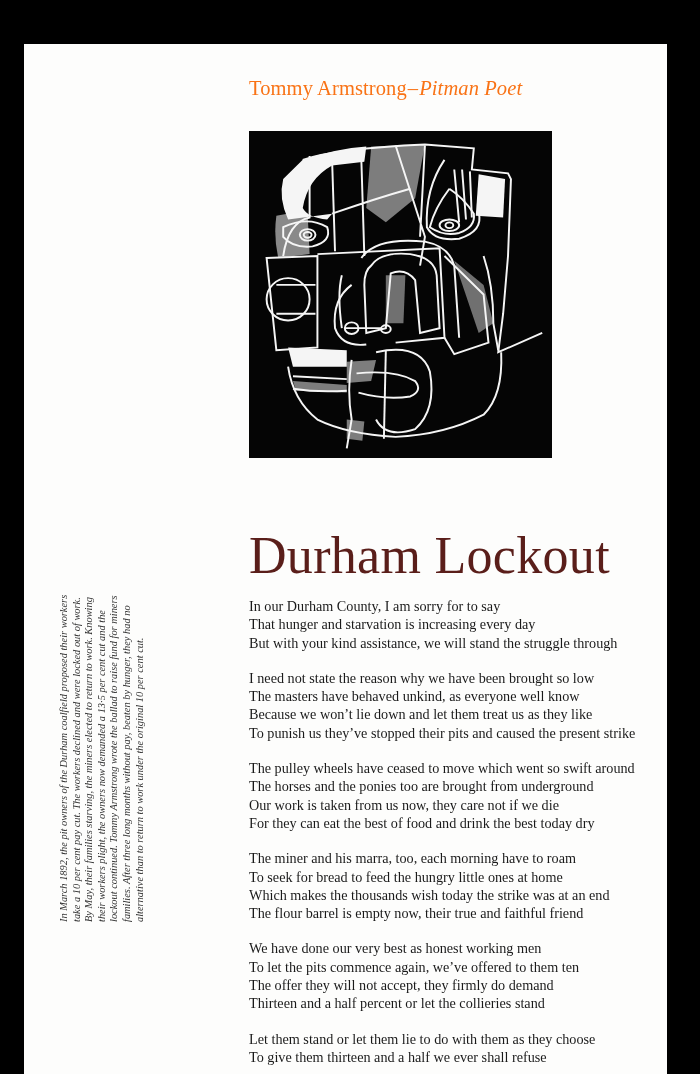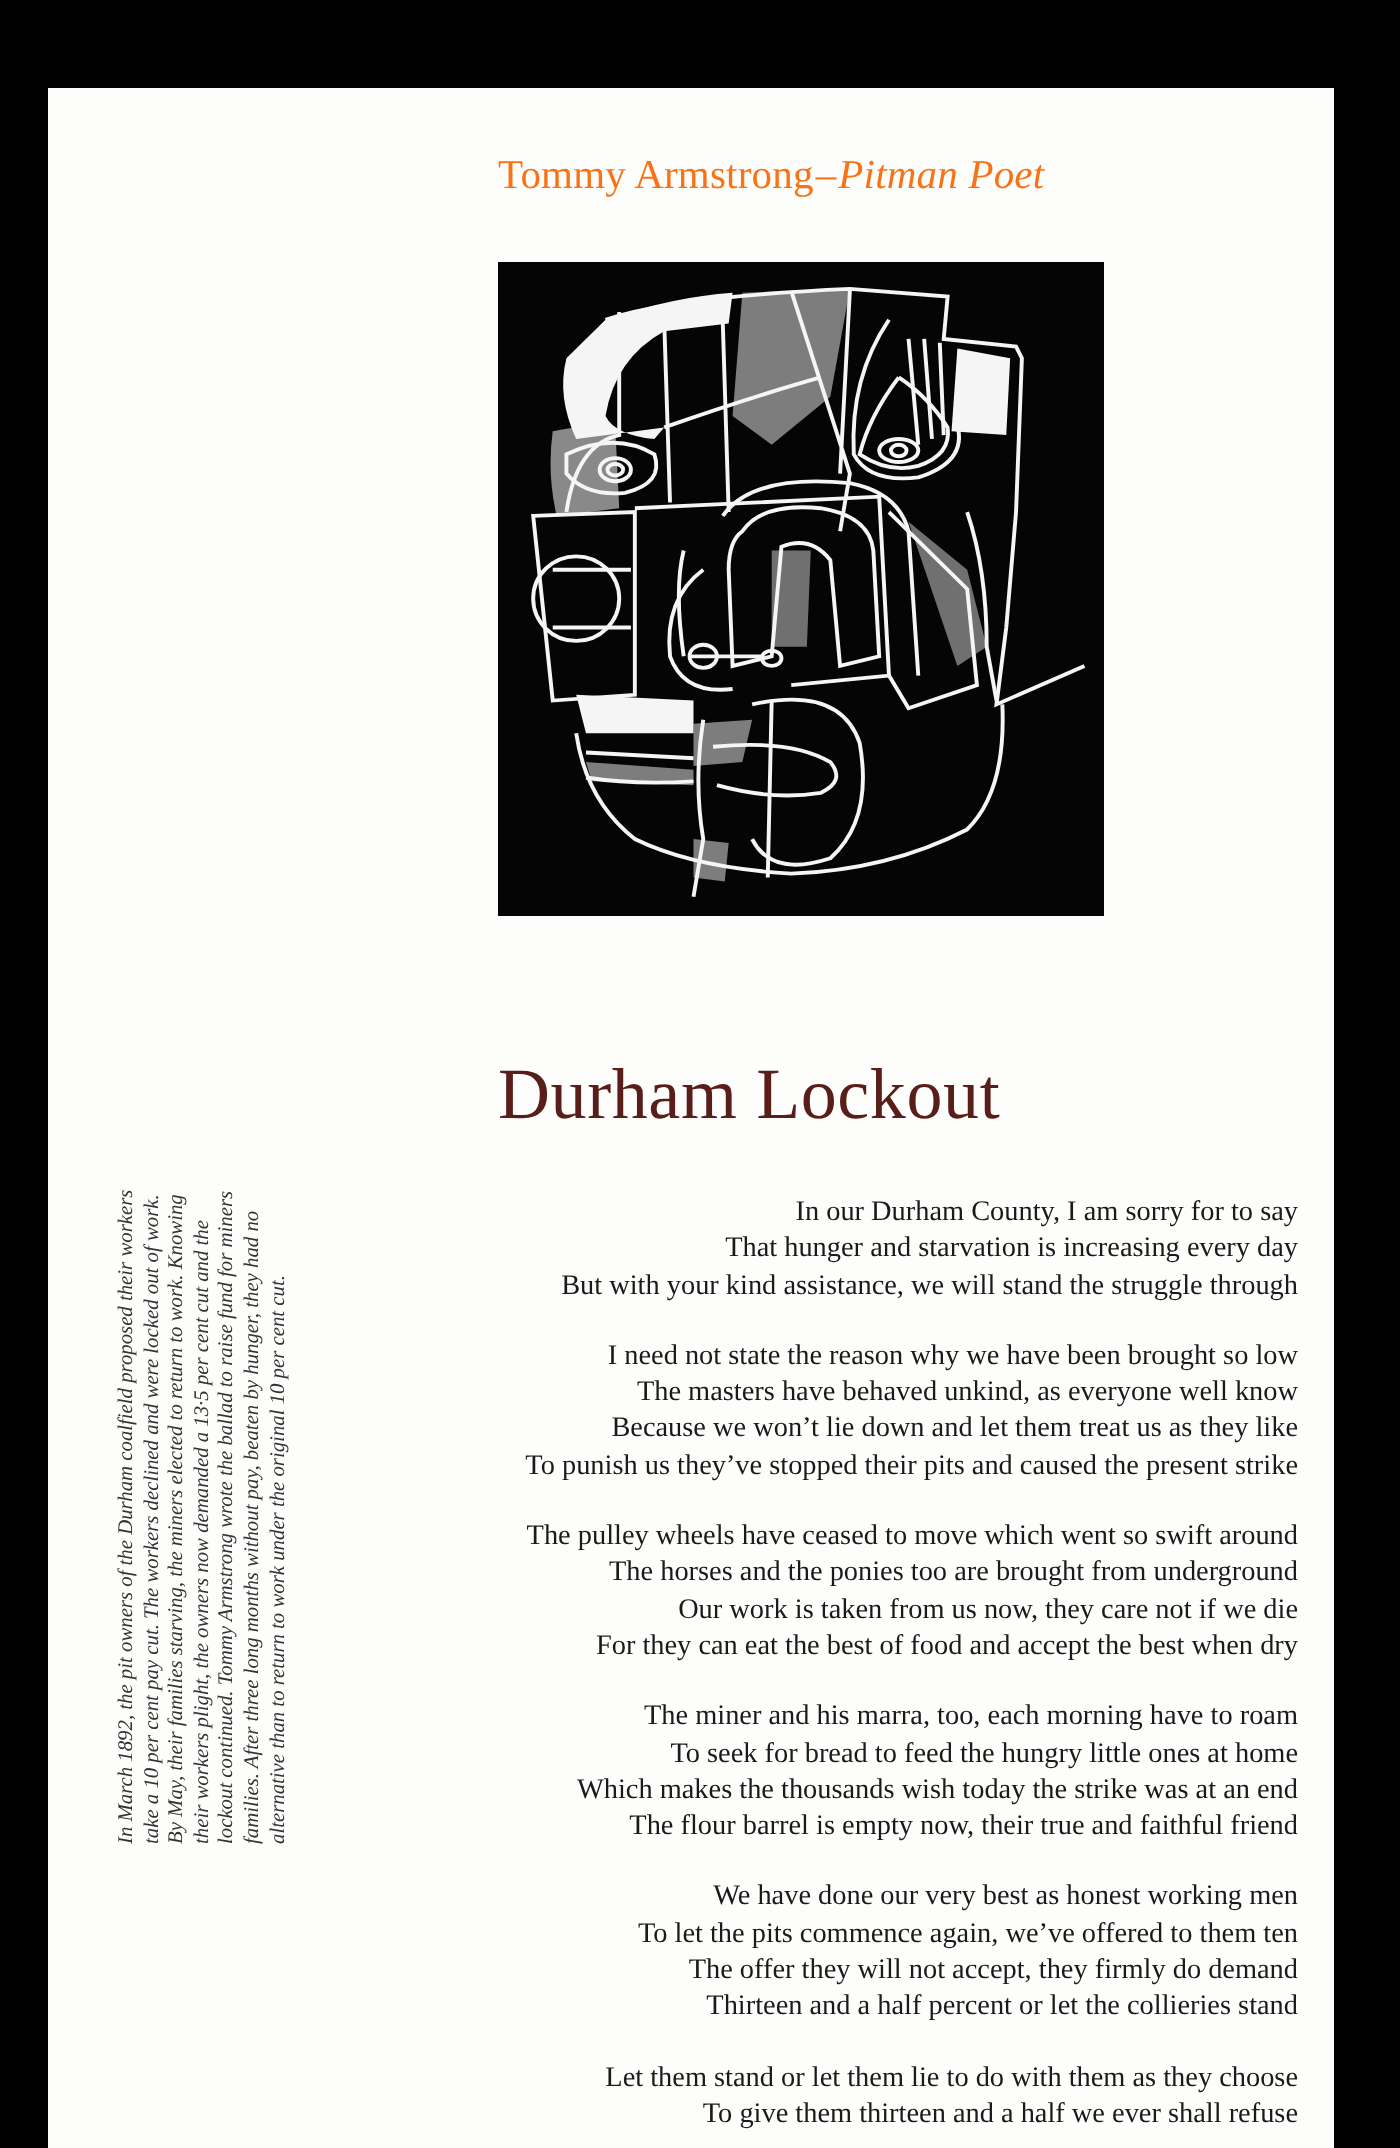--- a/index.html
+++ b/index.html
@@ -18,27 +18,27 @@
   }
   .header .dash { margin: 0 1px; }
   .header .sub { font-style: italic; }
   .woodcut {
     position: absolute; left: 249px; top: 131px; width: 303px; height: 327px;
     background: #050505;
   }
   .woodcut svg { width: 100%; height: 100%; display: block; }
   .title {
     position: absolute; left: 249px; top: 526px;
-    font-size: 36px; color: #5a1e1a; white-space: nowrap; letter-spacing: 0.3px;
+    font-size: 52px; color: #5a1e1a; white-space: nowrap; letter-spacing: 0.3px;
   }
   .poem {
     position: absolute; left: 249px; top: 597px; width: 400px;
     font-size: 14.2px; color: #1a1a1a; line-height: 18.3px;
   }
-  .stanza { margin: 0 0 17px 0; text-align: right; }
+  .stanza { margin: 0 0 17px 0; }
   .line { white-space: nowrap; display: block; }
   .sidenote {
     position: absolute; left: 58px; top: 922px;
     transform-origin: 0 0; transform: rotate(-90deg);
     width: 380px;
     font-size: 10.4px; line-height: 12.6px; font-style: italic; color: #333;
   }
   .sidenote .sl { display: block; white-space: nowrap; }
 </style>
 </head>
@@ -120,21 +120,21 @@
   <div class="stanza">
     <span class="line">I need not state the reason why we have been brought so low</span>
     <span class="line">The masters have behaved unkind, as everyone well know</span>
     <span class="line">Because we won’t lie down and let them treat us as they like</span>
     <span class="line">To punish us they’ve stopped their pits and caused the present strike</span>
   </div>
   <div class="stanza">
     <span class="line">The pulley wheels have ceased to move which went so swift around</span>
     <span class="line">The horses and the ponies too are brought from underground</span>
     <span class="line">Our work is taken from us now, they care not if we die</span>
-    <span class="line">For they can eat the best of food and accept the best when dry</span>
+    <span class="line">For they can eat the best of food and drink the best today dry</span>
   </div>
   <div class="stanza">
     <span class="line">The miner and his marra, too, each morning have to roam</span>
     <span class="line">To seek for bread to feed the hungry little ones at home</span>
     <span class="line">Which makes the thousands wish today the strike was at an end</span>
     <span class="line">The flour barrel is empty now, their true and faithful friend</span>
   </div>
   <div class="stanza">
     <span class="line">We have done our very best as honest working men</span>
     <span class="line">To let the pits commence again, we’ve offered to them ten</span>

